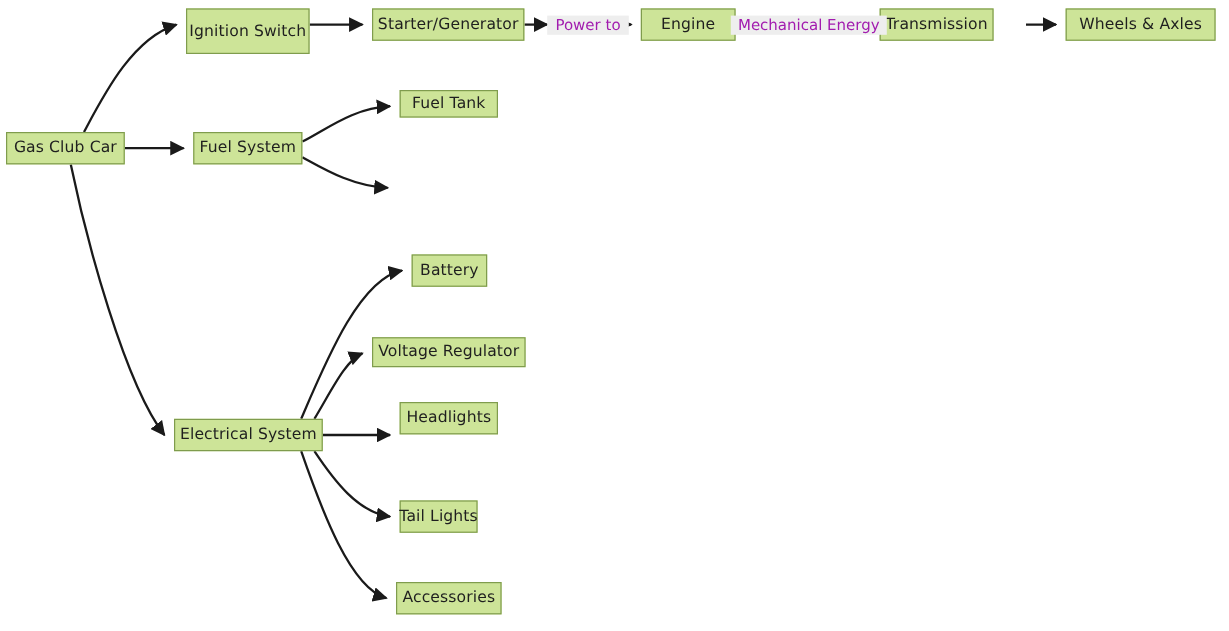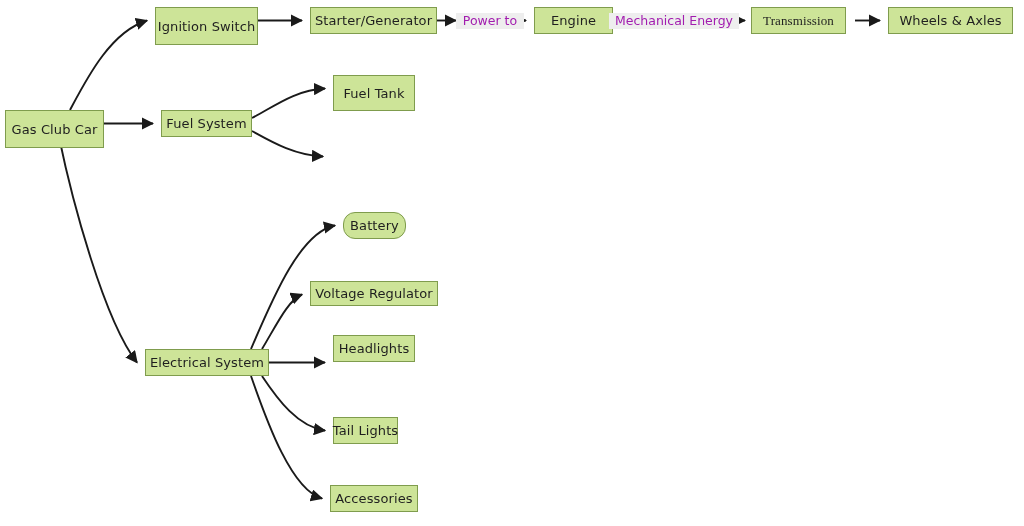--- a/index.html
+++ b/index.html
@@ -92,40 +92,40 @@
       <path d="M 262 349 C 276 326, 288 300, 302 294.5"></path>
 
       <path d="M 269 362.5 L 325 362.5"></path>
 
       <path d="M 262 376 C 278 400, 298 427, 325 430.5"></path>
 
       <path d="M 251 376 C 268 425, 292 490, 322 498.5"></path>
     </g>
   </svg>
 
-  <div class="node" style="left:5px;  top:110px; width:99px;  height:38px;">Gas Club Car</div>
+  <div class="node" style="left:5px;  top:110px; width:99px;  height:27px;">Gas Club Car</div>
 
   <div class="node" style="left:155px; top:7px;   width:103px; height:38px;">Ignition Switch</div>
 
   <div class="node" style="left:310px; top:7px;   width:127px; height:27px;">Starter/Generator</div>
 
   <div class="node" style="left:534px; top:7px;   width:79px;  height:27px;">Engine</div>
 
-  <div class="node" style="left:751px; top:7px;   width:95px; height:27px;font-family:Liberation Serif, serif;">Transmission</div>
+  <div class="node" style="left:733px; top:7px;   width:95px; height:27px;">Transmission</div>
 
   <div class="node" style="left:888px; top:7px;   width:125px; height:27px;">Wheels &amp; Axles</div>
 
   <div class="node" style="left:161px; top:110px; width:91px;  height:27px;">Fuel System</div>
 
-  <div class="node" style="left:333px; top:75px;  width:82px;  height:36px;">Fuel Tank</div>
+  <div class="node" style="left:333px; top:75px;  width:82px;  height:23px;">Fuel Tank</div>
 
 
   <div class="node" style="left:145px; top:349px; width:124px; height:27px;">Electrical System</div>
 
-  <div class="node" style="left:343px; top:212px; width:63px;  height:27px;border-radius:12px;">Battery</div>
+  <div class="node" style="left:343px; top:212px; width:63px;  height:27px;">Battery</div>
 
   <div class="node" style="left:310px; top:281px; width:128px; height:25px;">Voltage Regulator</div>
 
   <div class="node" style="left:333px; top:335px; width:82px;  height:27px;">Headlights</div>
 
   <div class="node" style="left:333px; top:417px; width:65px;  height:27px;">Tail Lights</div>
 
   <div class="node" style="left:330px; top:485px; width:88px;  height:27px;">Accessories</div>
 
   <div class="edge-label" style="left:456px; top:13px; width:68px; height:16px;">Power to</div>

